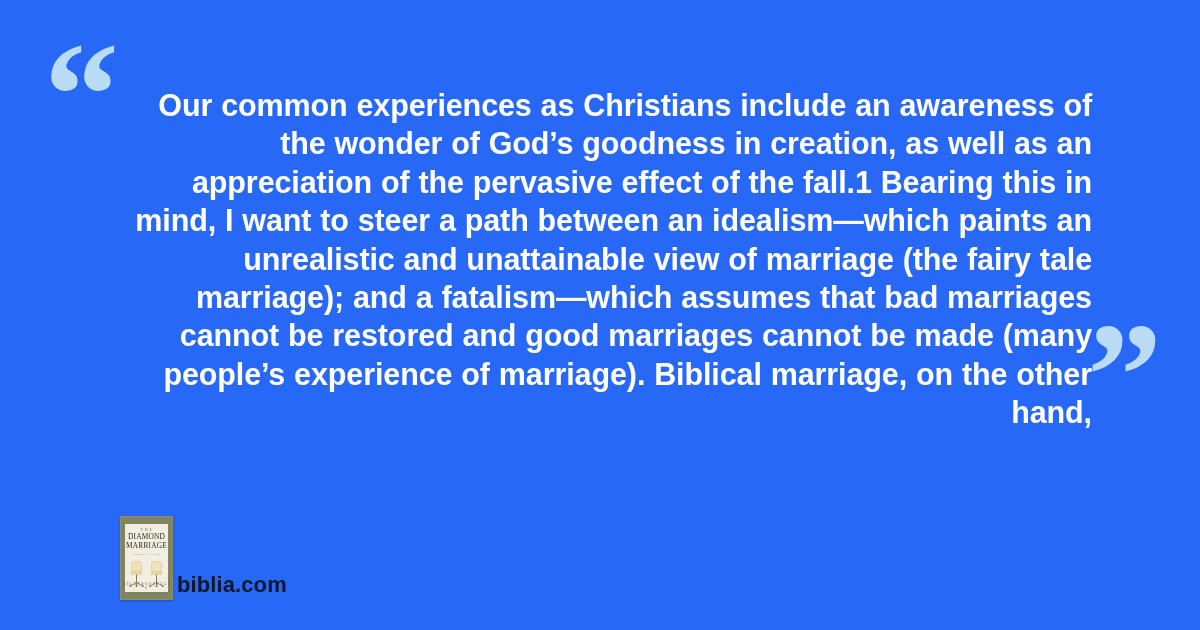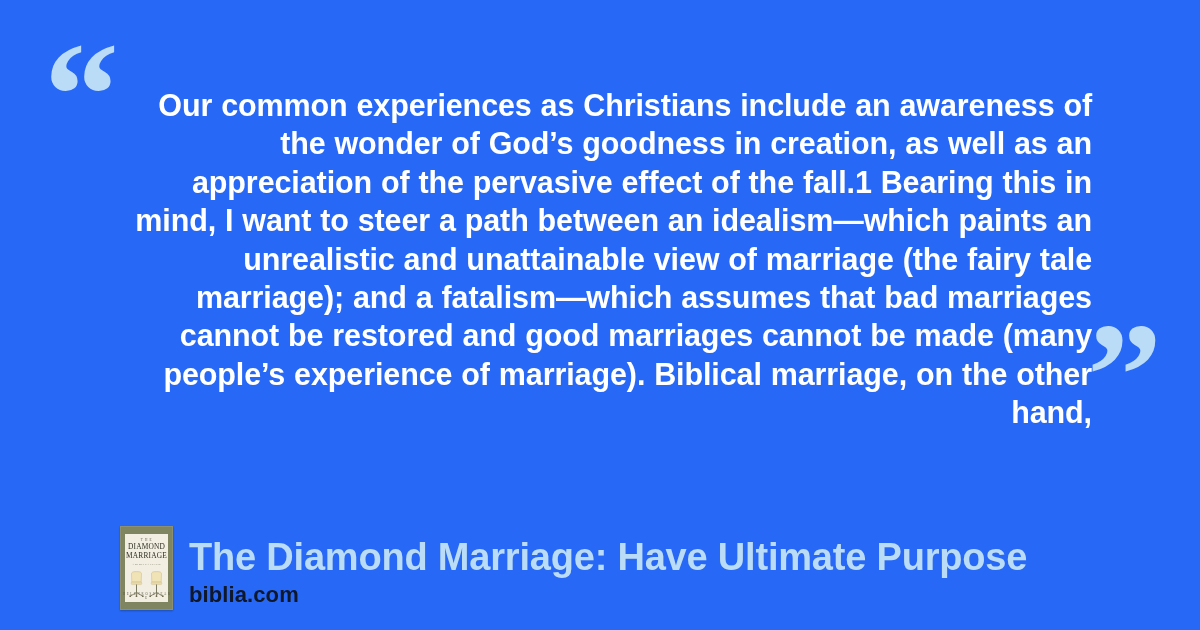--- a/index.html
+++ b/index.html
@@ -53,24 +53,24 @@
     line-height: 38.4px;
     font-weight: 700;
     letter-spacing: -0.1px;
     word-spacing: 0.5px;
   }
 
   
   .footer {
     position: absolute;
     left: 120px;
-    bottom: 20px;
+    bottom: 30px;
     display: flex;
     align-items: flex-end;
-    gap: 16px;
+    gap: 4px;
   }
 
   
   .book-cover {
     position: relative;
     width: 53px;
     height: 84px;
     background: #f2efe2;
     border: 1px solid #8d9070;
     box-sizing: border-box;
@@ -205,18 +205,17 @@
         <circle cx="2.2" cy="25.2" r="0.9" fill="#6e6a52"></circle>
         <circle cx="14.8" cy="25.2" r="0.9" fill="#6e6a52"></circle>
         <circle cx="8.5" cy="25.2" r="0.9" fill="#6e6a52"></circle>
       </svg>
 
       <div class="bc-author">H E L E N   R O S E V E A R E</div>
       <div class="bc-bot-band"></div>
     </div>
 
     <div class="title-block">
-      <div class="doc-title">The Diamond Marriage: Have Ultimate Purpose</div>
       <div class="doc-source">biblia.com</div>
     </div>
 
   </div>
 </div>
 
 </body></html>

